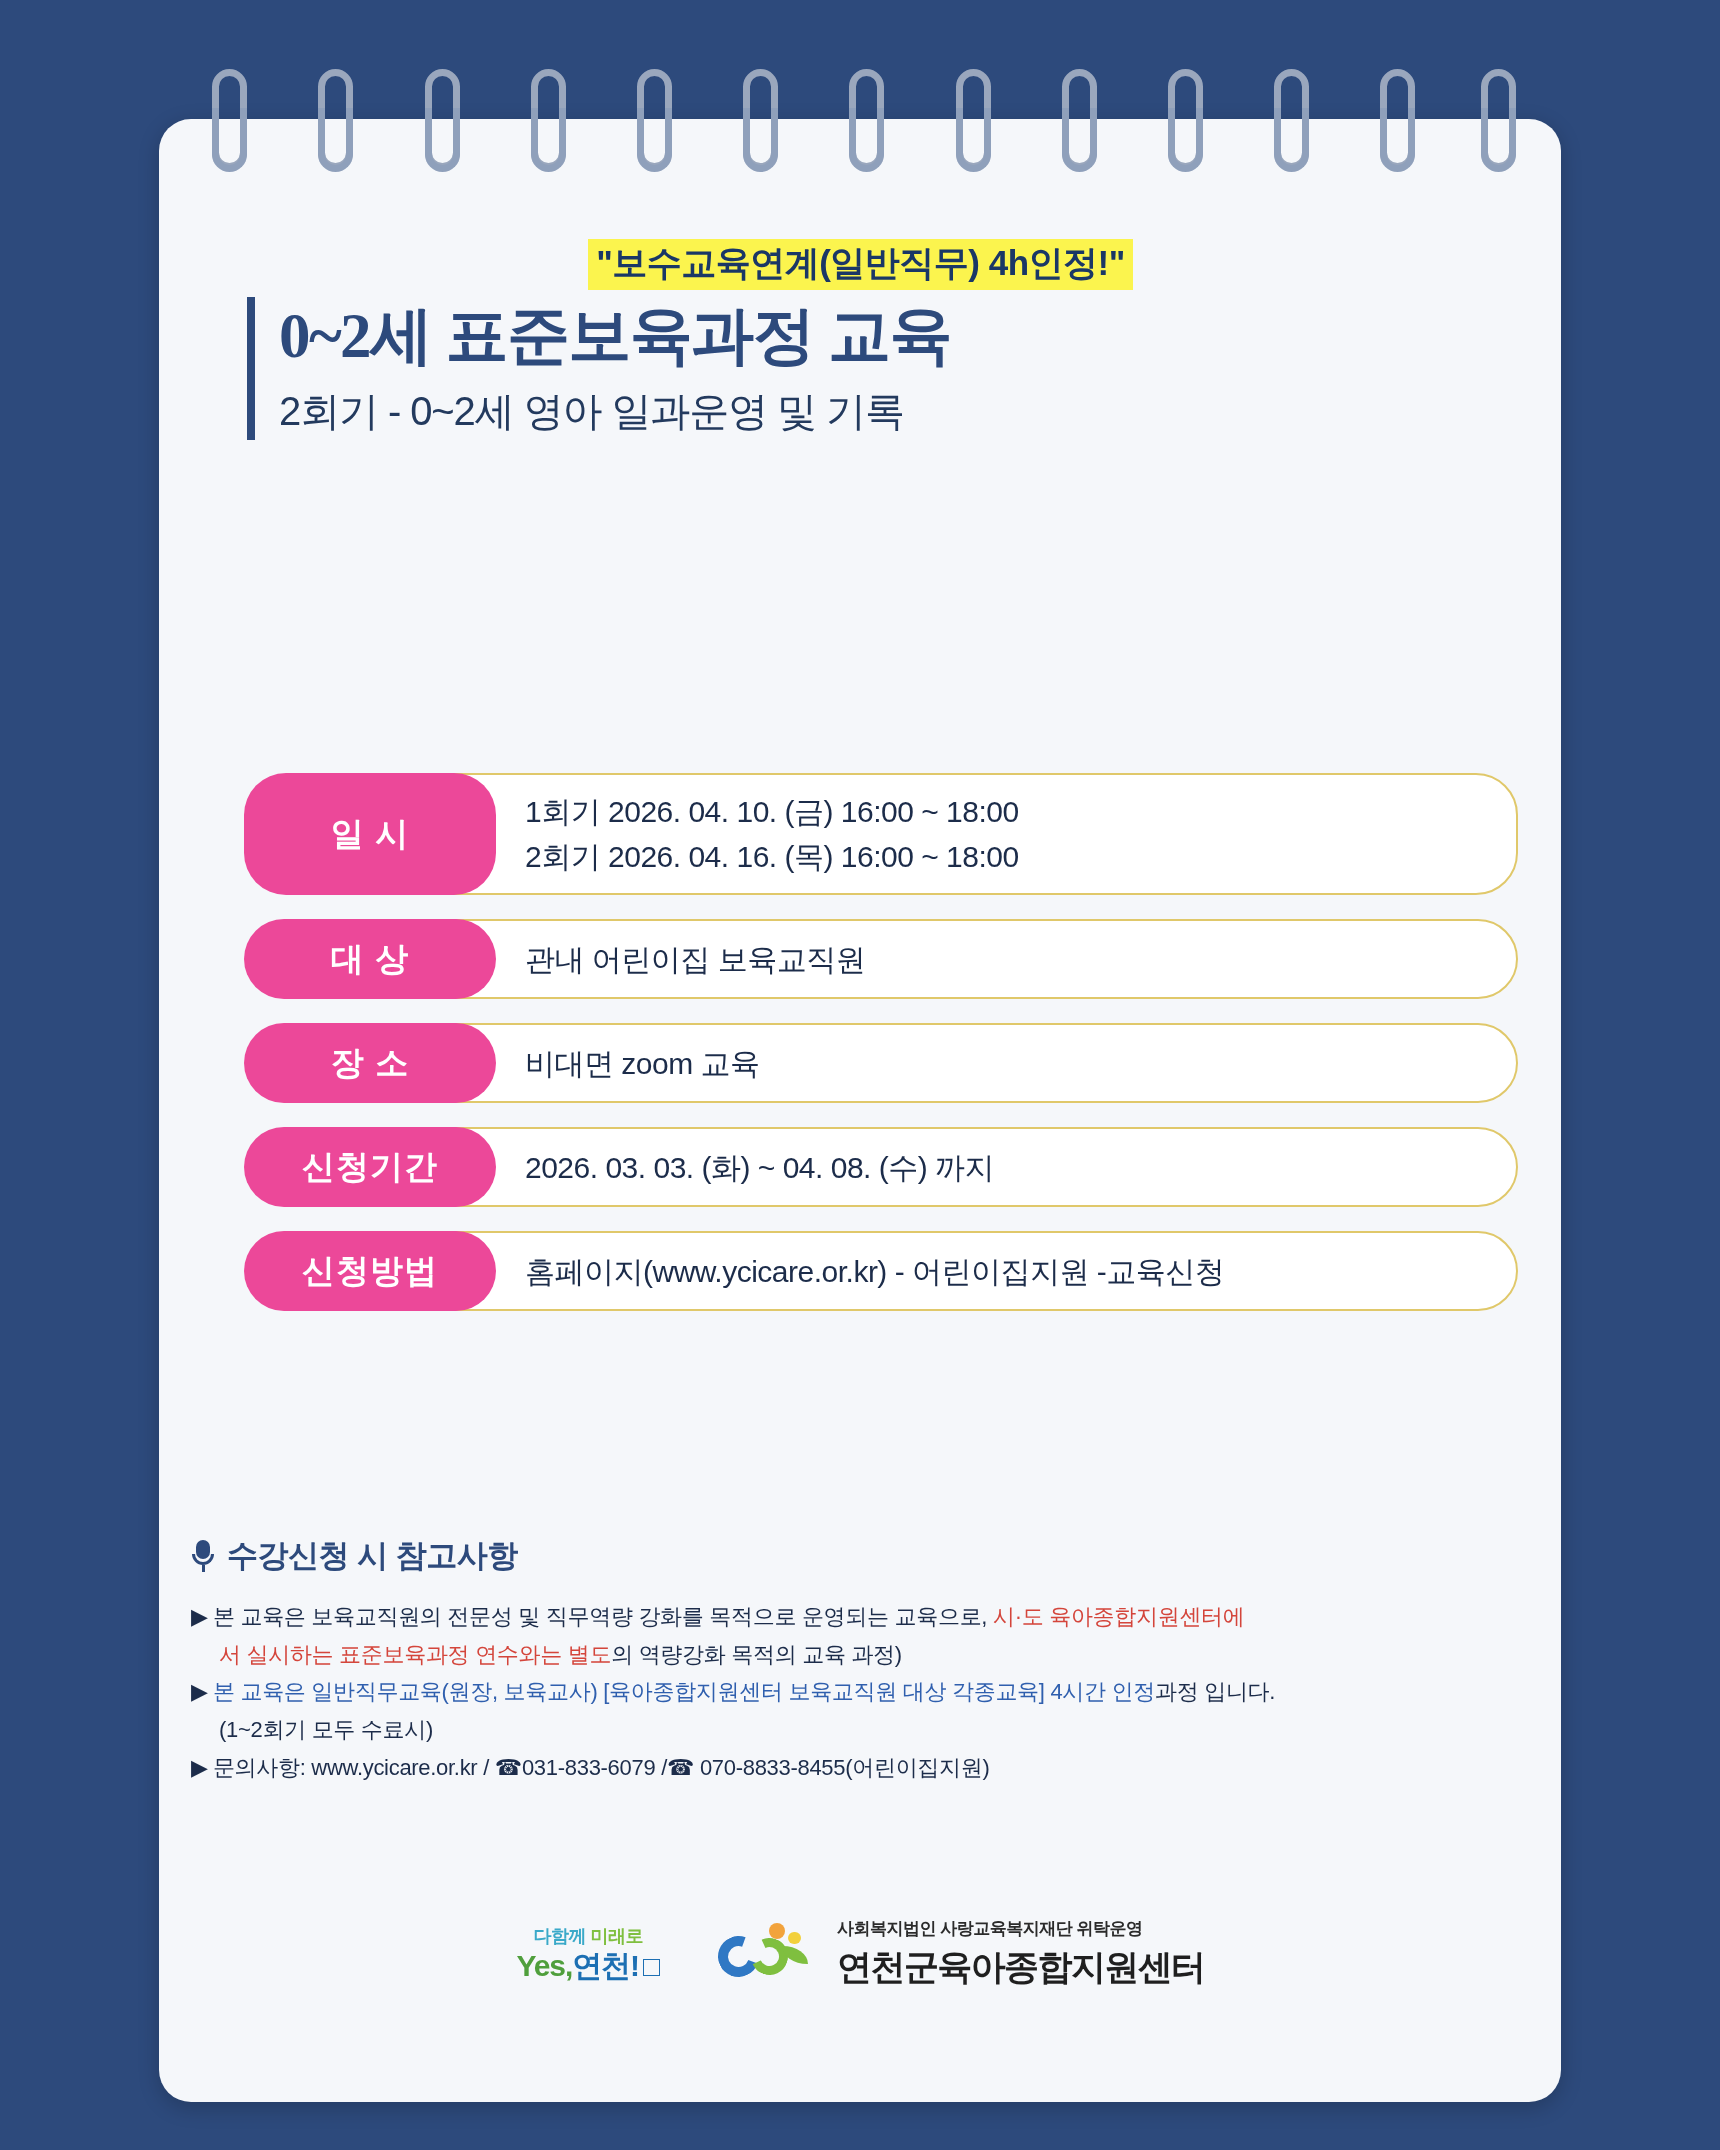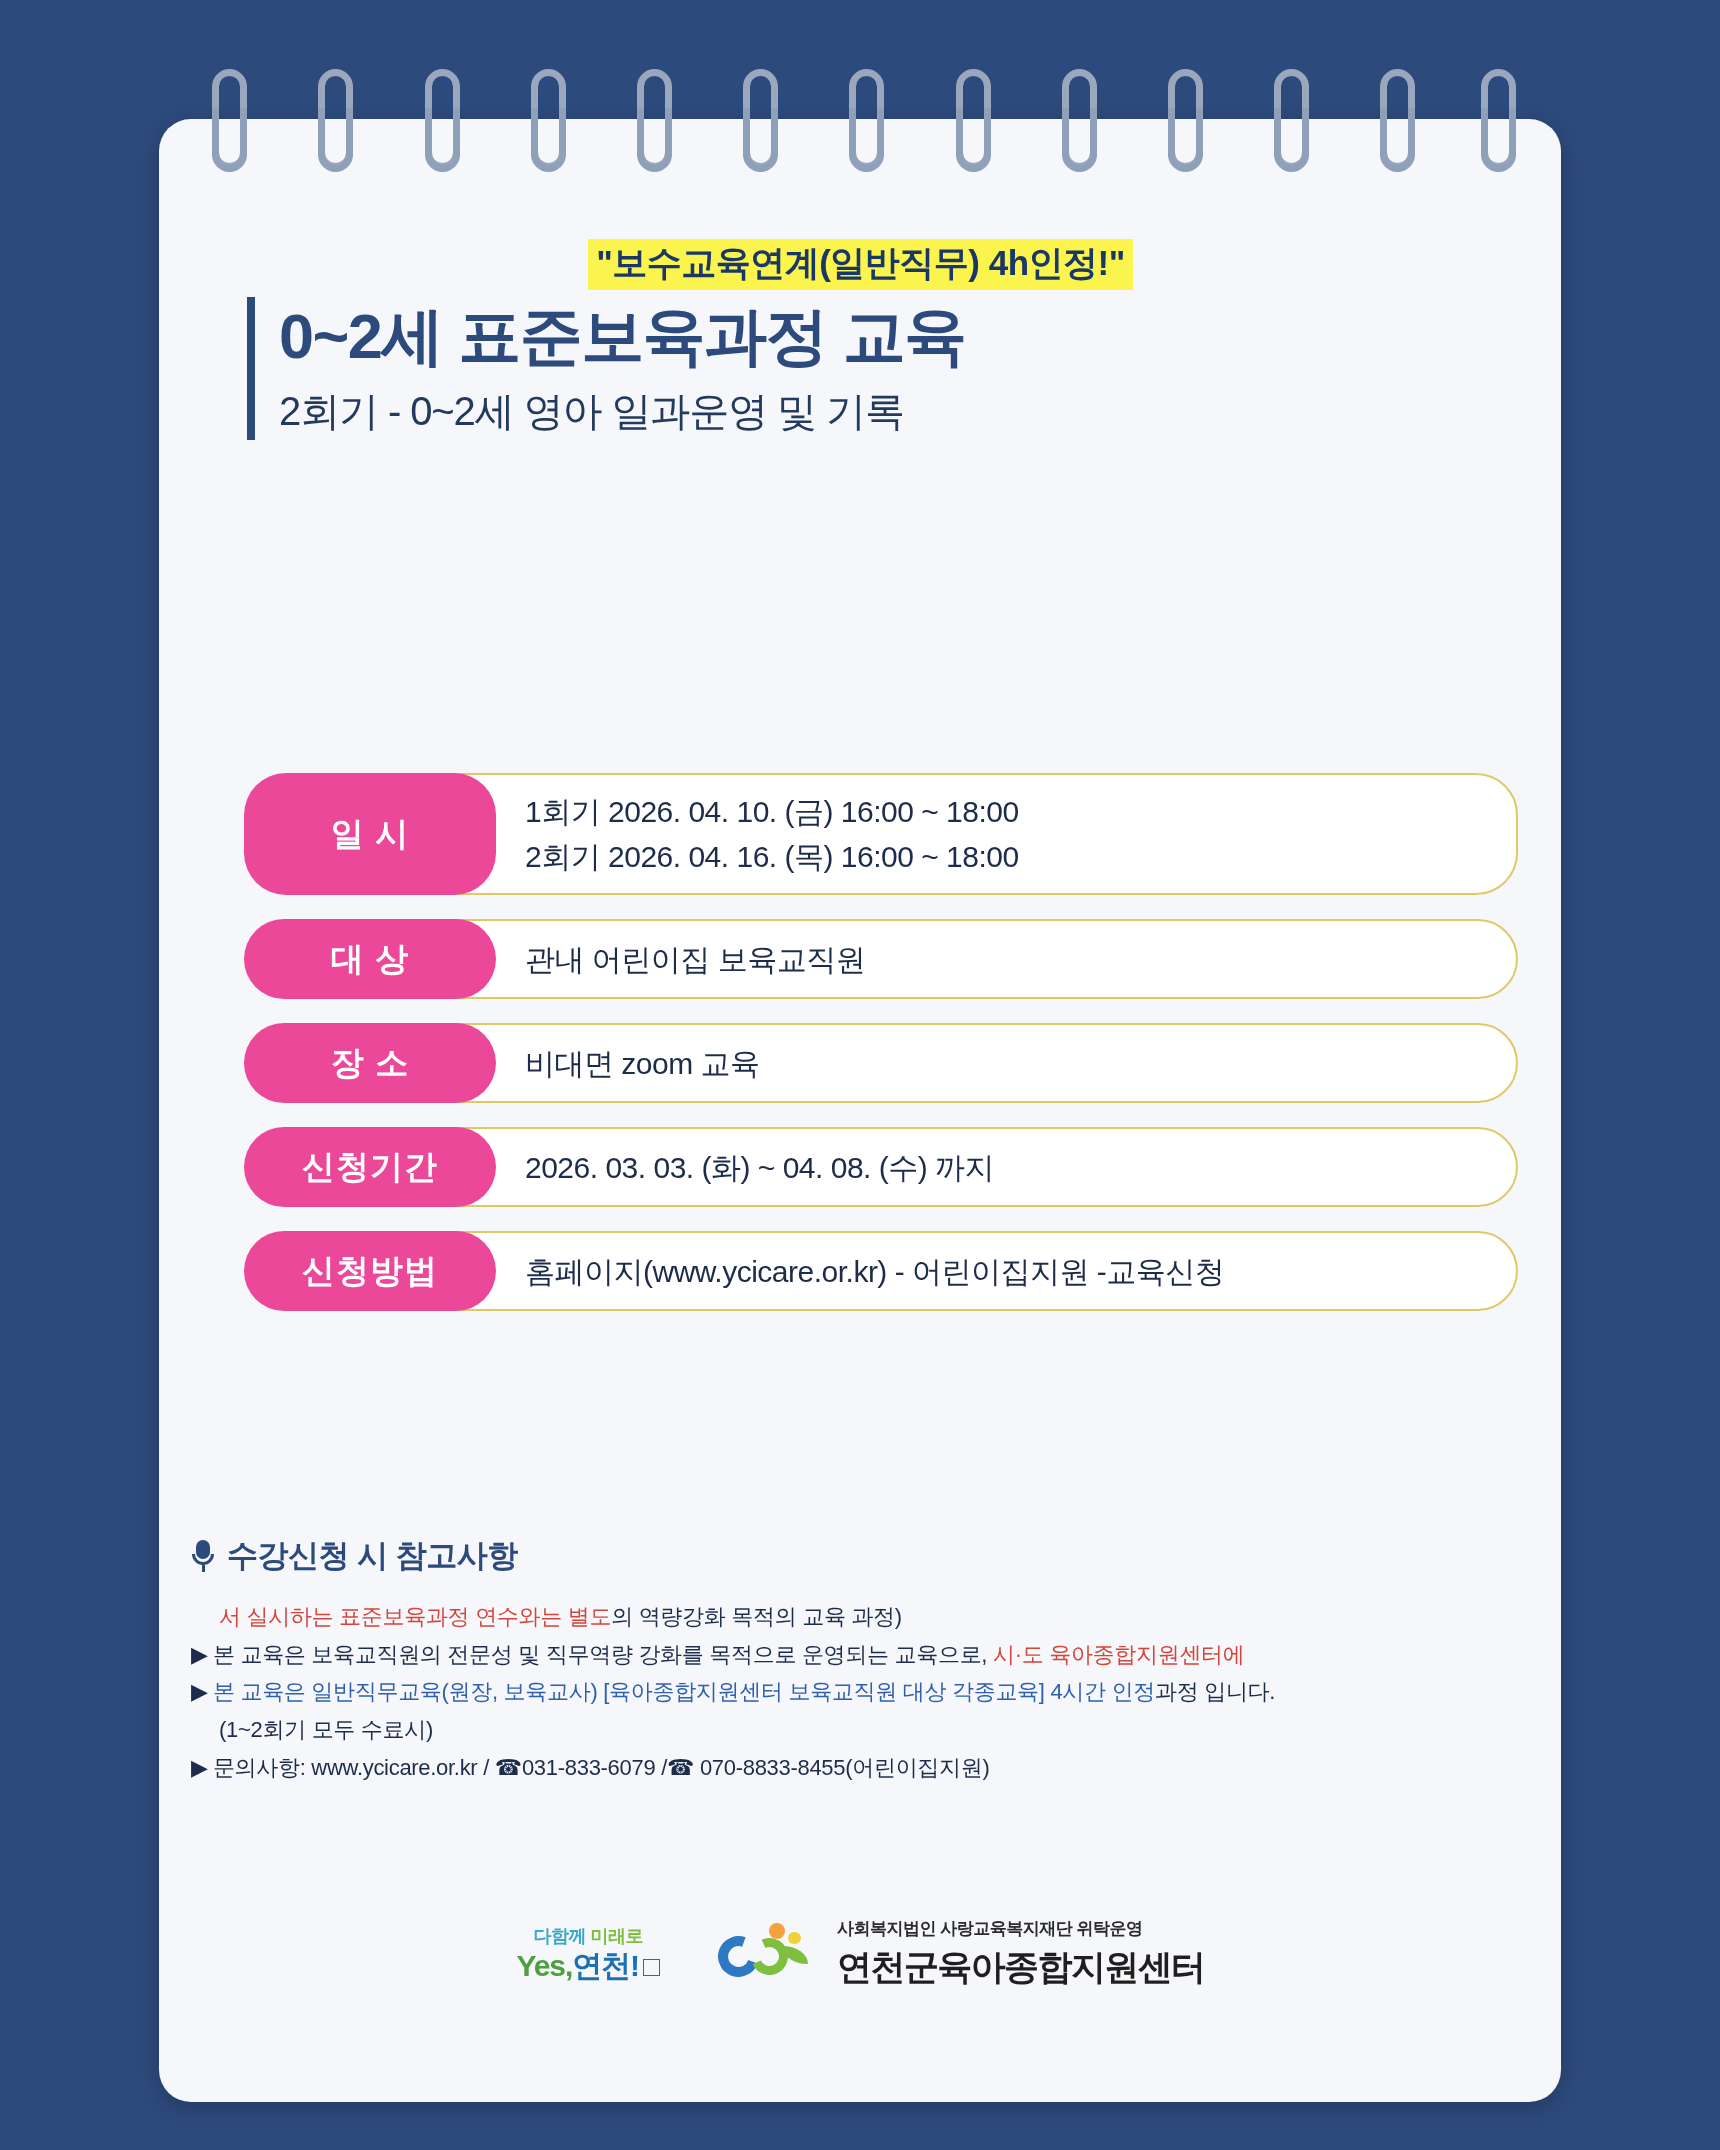--- a/index.html
+++ b/index.html
@@ -86,20 +86,21 @@
     padding-left: 24px;
     width: 1168px;
   }
   .main-title {
     font-size: 63px;
     font-weight: bold;
     color: #2d4a7c;
     letter-spacing: -1.6px;
     line-height: 1.25;
     margin: 0 0 7.4px 0;
+    font-family: Liberation Serif, serif;
   }
   .sub-title {
     font-size: 40px;
     color: #233a5e;
     letter-spacing: -1.1px;
     line-height: 1.42;
     margin: 0;
   }
 
   
@@ -368,25 +369,25 @@
 <div id="notes">
   <div class="notes-head">
     <span class="mic-icon">
       <span class="cap"></span>
         <span class="arc"></span>
         <span class="stem"></span>
     </span>
     <span class="notes-title">수강신청 시 참고사항</span>
   </div>
 
+  <div class="note-line">
+    <span class="bullet">▶</span><span>본 교육은 보육교직원의 전문성 및 직무역량 강화를 목적으로 운영되는 교육으로, </span><span class="c-red">시·도 육아종합지원센터에</span>
+  </div>
   <div class="note-line indent">
     <span class="c-red">서 실시하는 표준보육과정 연수와는 별도</span><span>의 역량강화 목적의 교육 과정)</span>
-  </div>
-  <div class="note-line">
-    <span class="bullet">▶</span><span>본 교육은 보육교직원의 전문성 및 직무역량 강화를 목적으로 운영되는 교육으로, </span><span class="c-red">시·도 육아종합지원센터에</span>
   </div>
 
   <div class="note-line">
     <span class="bullet">▶</span><span class="c-blue">본 교육은 일반직무교육(원장, 보육교사) [육아종합지원센터 보육교직원 대상 각종교육] 4시간 인정</span><span>과정 입니다.</span>
   </div>
   <div class="note-line indent">(1~2회기 모두 수료시)</div>
 
   <div class="note-line">
     <span class="bullet">▶</span><span>문의사항: www.ycicare.or.kr  / ☎031-833-6079 /☎ 070-8833-8455(어린이집지원)</span>
   </div>

